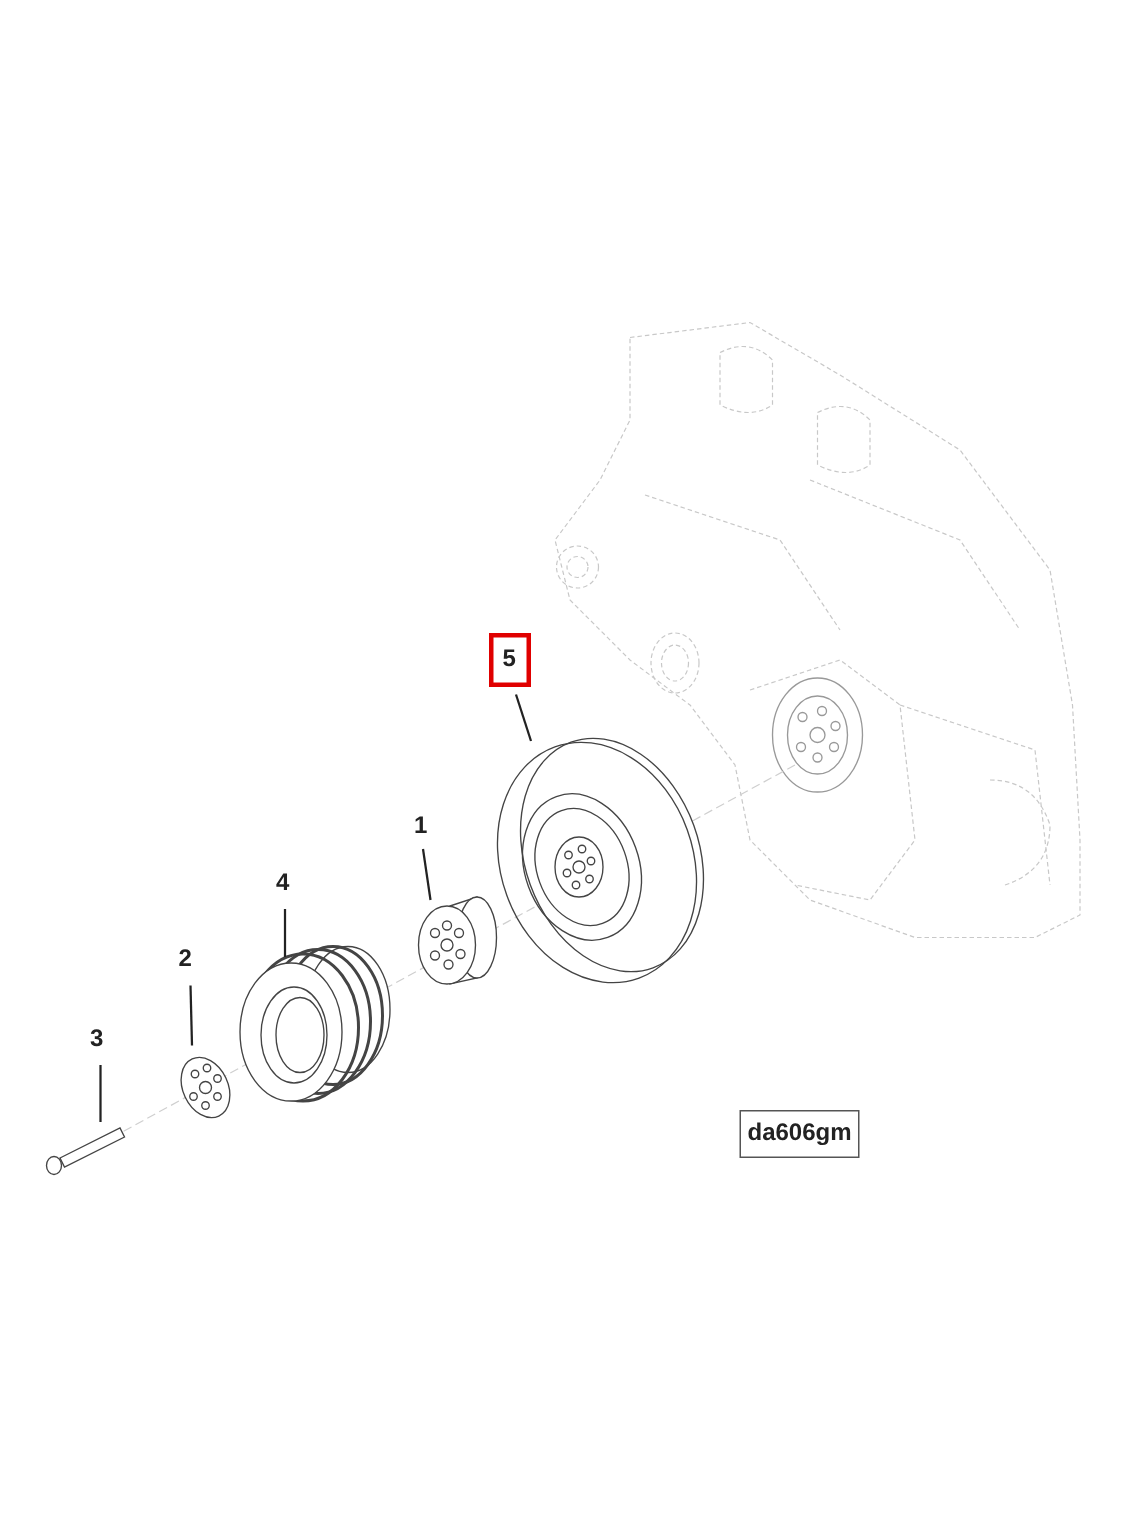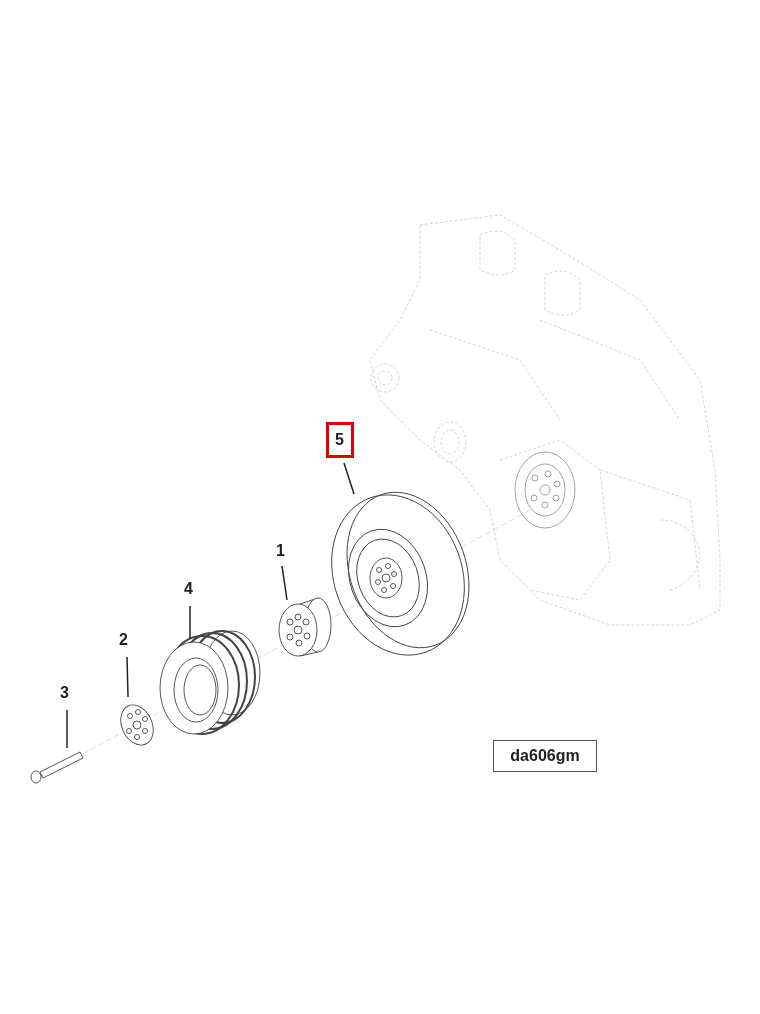--- a/index.html
+++ b/index.html
@@ -105,13 +105,13 @@
   </g>
 </svg>
 
 <div class="highlight" style="left:326px; top:422px; width:28px; height:36px;"></div>
 <div class="callout" style="left:335px; top:432px;">5</div>
 <div class="callout" style="left:276px; top:543px;">1</div>
 <div class="callout" style="left:184px; top:581px;">4</div>
 <div class="callout" style="left:119px; top:632px;">2</div>
 <div class="callout" style="left:60px; top:685px;">3</div>
 
-<div class="ref-box" style="left:493px; top:740px; width:104px; height:32px;">da606gm</div>
+<div class="ref-box" style="left:493px; top:740px; width:80px; height:32px;">da606gm</div>
 
 </body></html>

